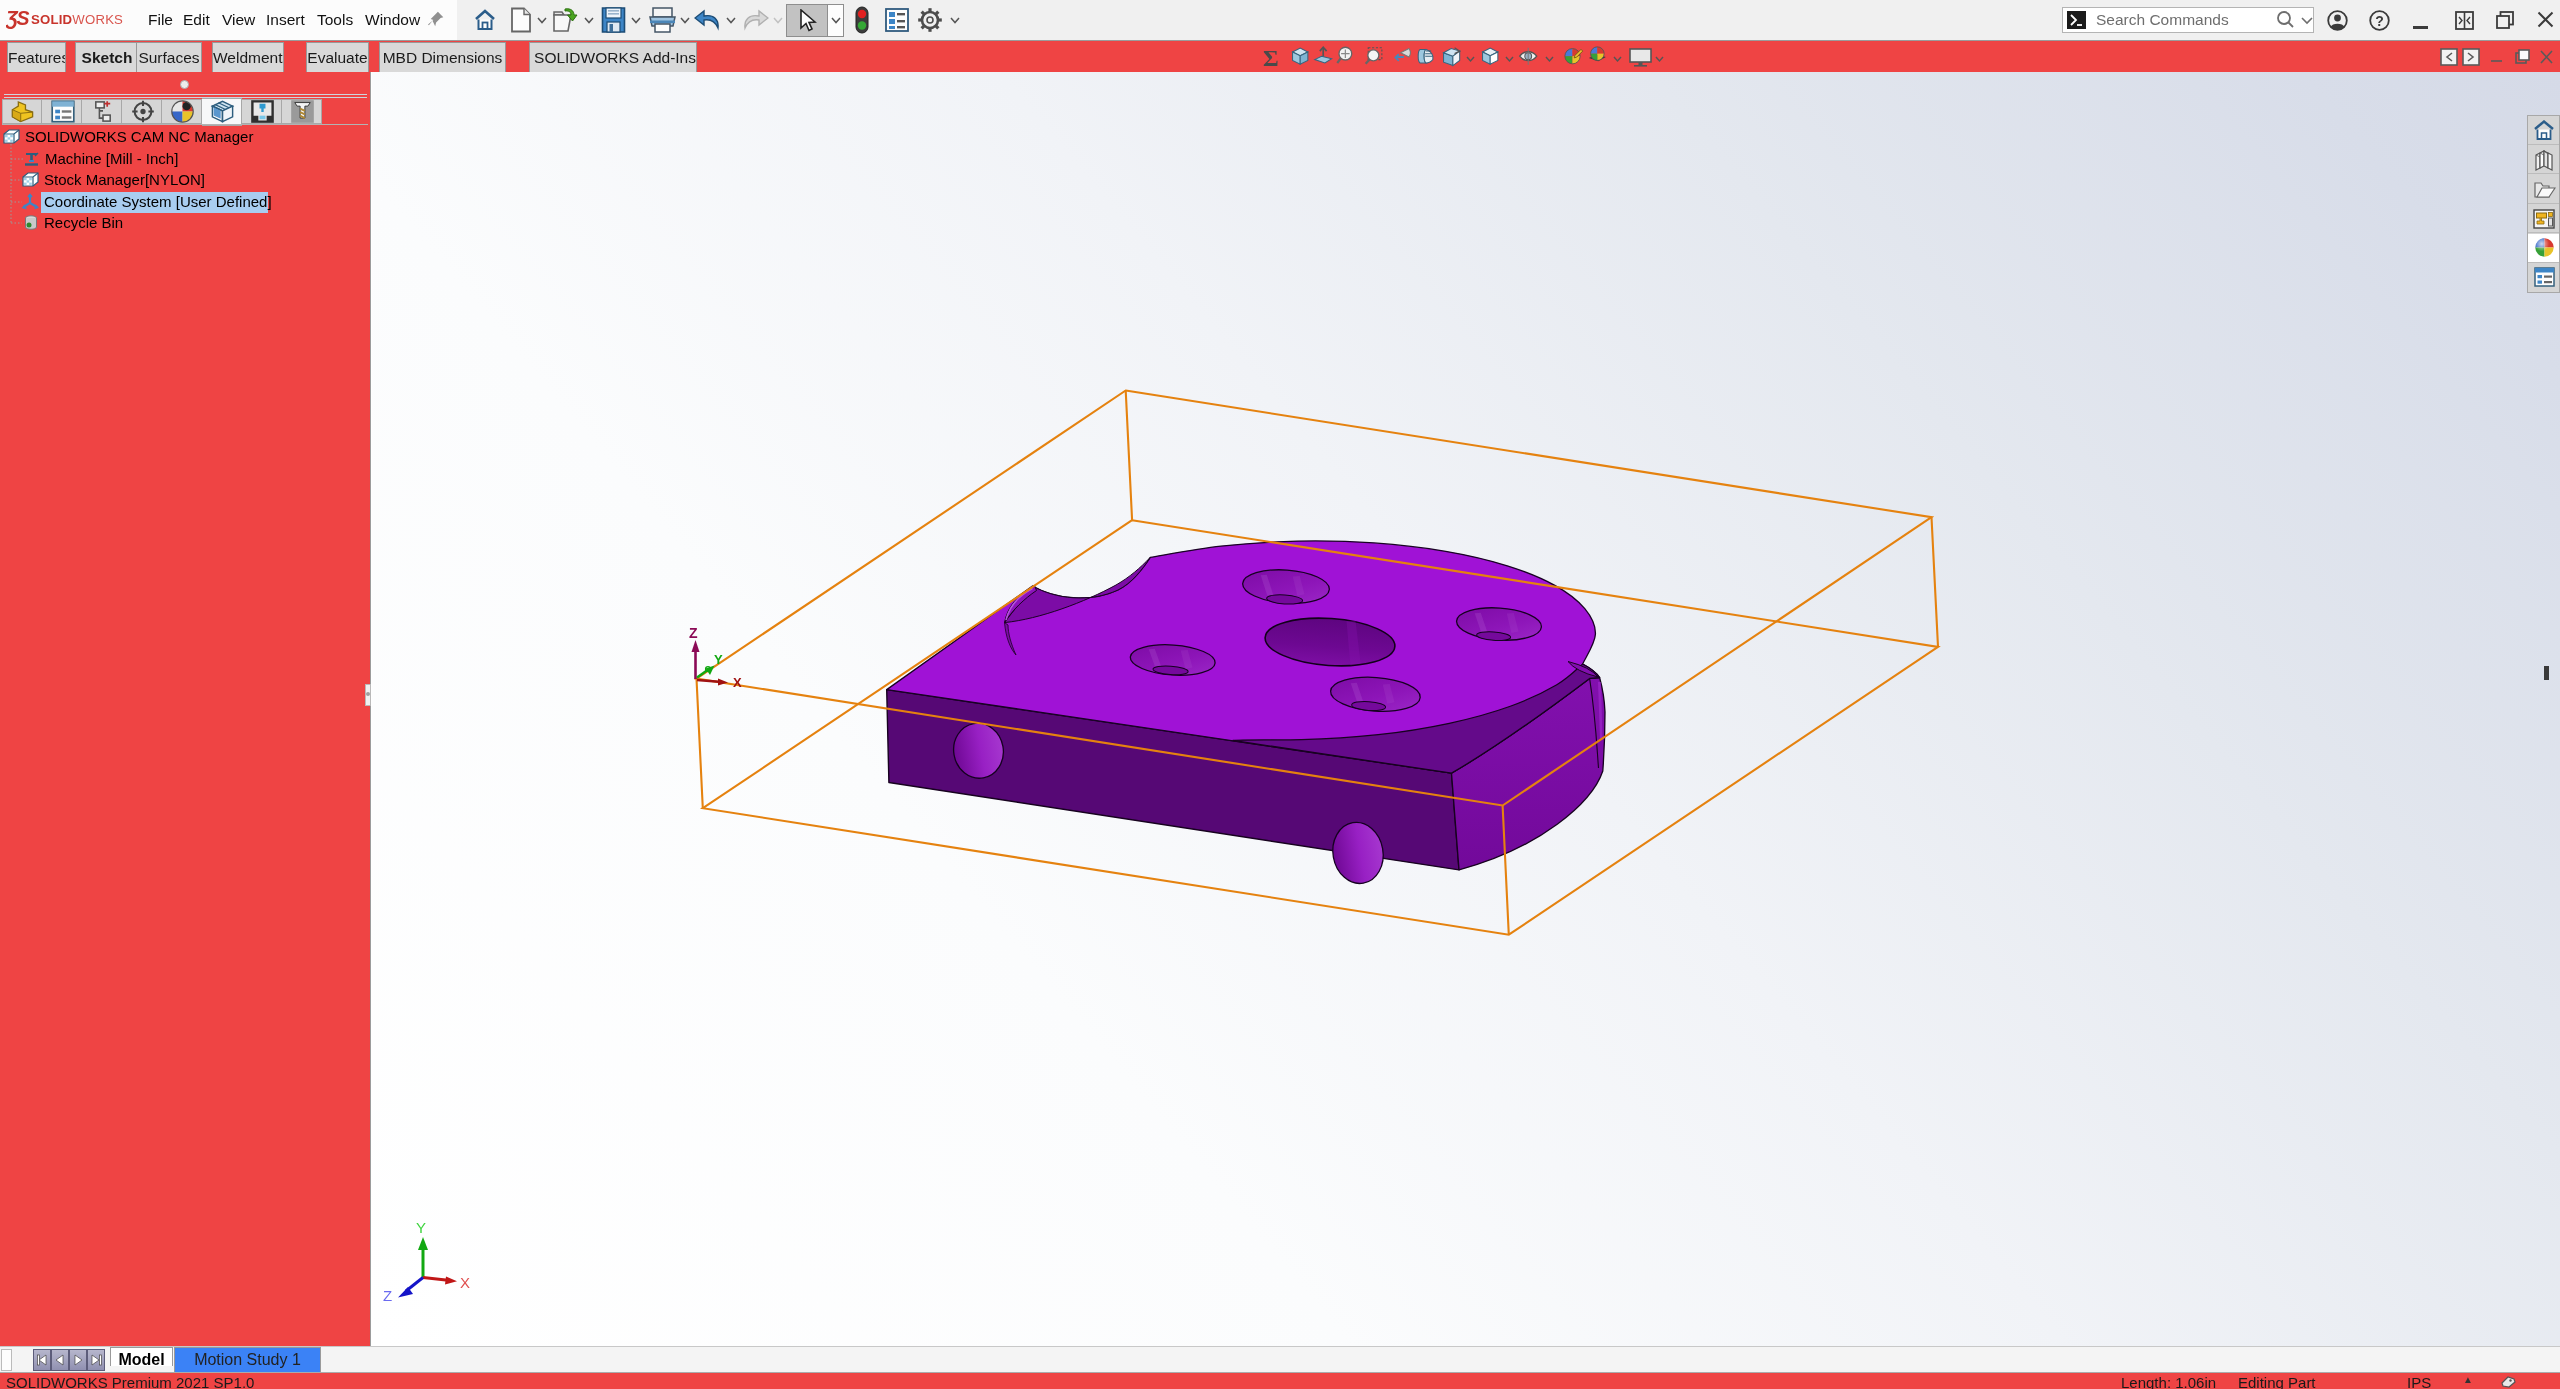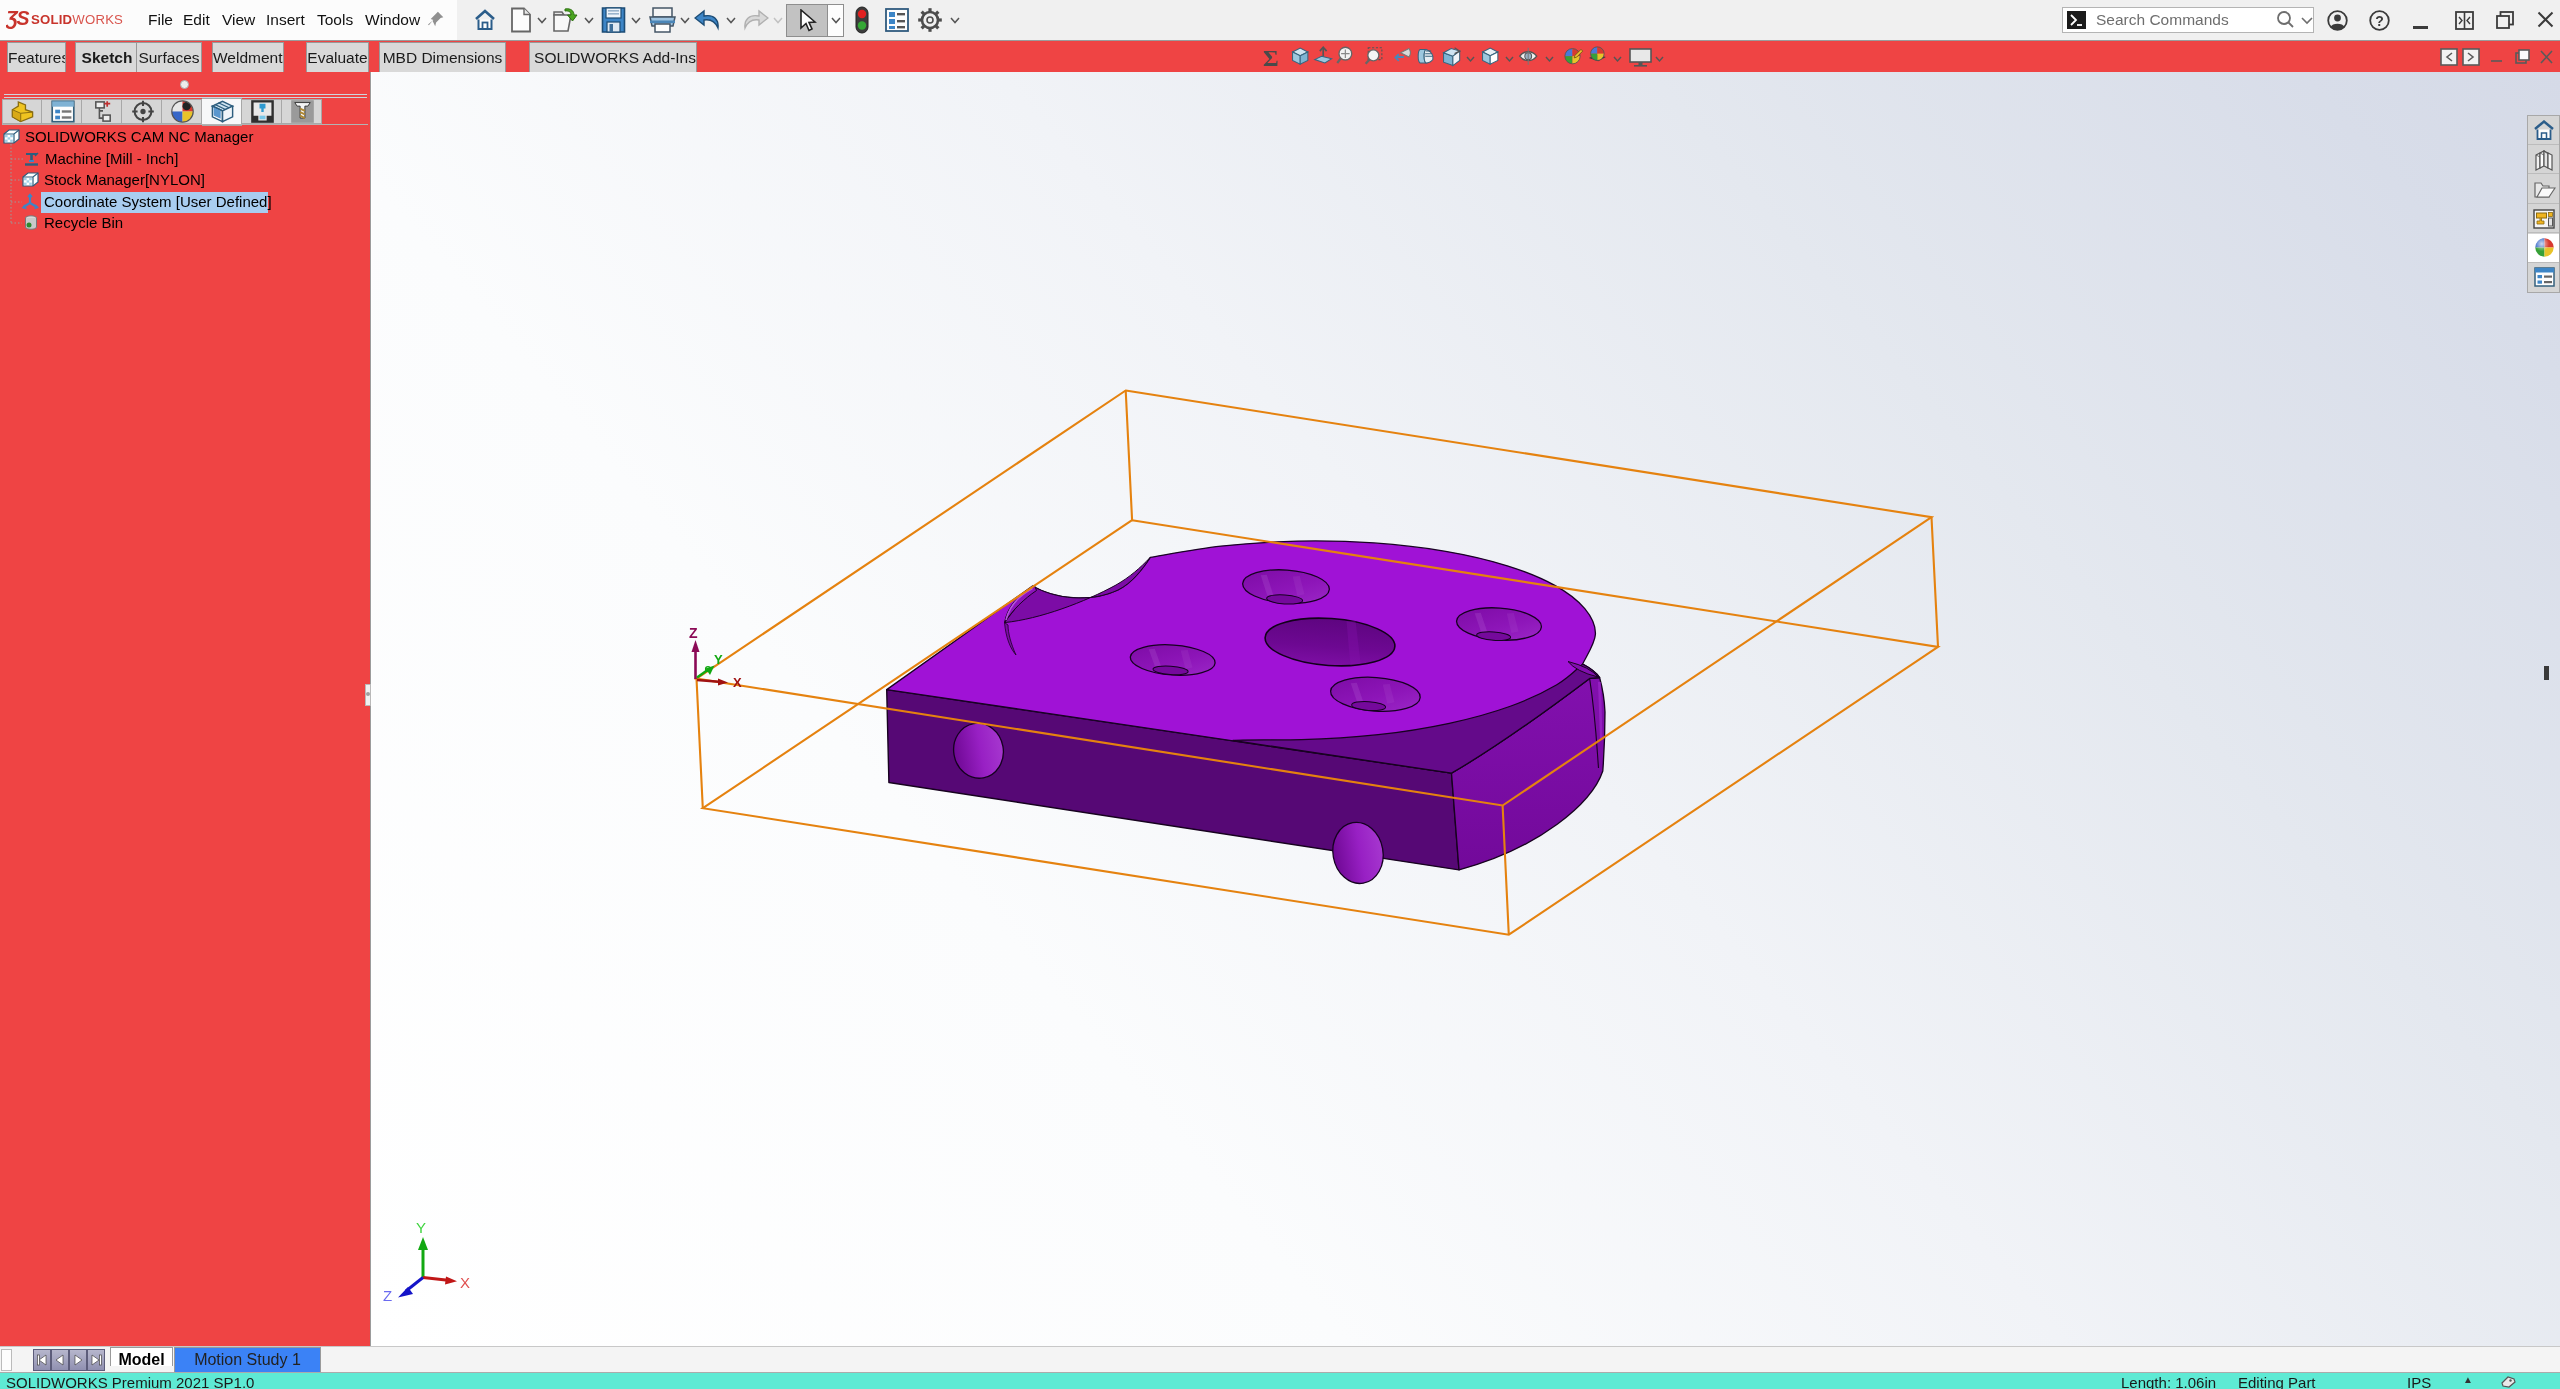--- a/index.html
+++ b/index.html
@@ -19,21 +19,21 @@
   #leftpanel{position:absolute;left:0;top:0;width:371px;height:1274px;background:#ef4444;border-right:1px solid #9b9b9b;}
   #viewport{position:absolute;left:372px;top:0;width:2188px;height:1274px;
      background:linear-gradient(50deg,#ffffff 0%,#fbfcfd 30%,#f1f3f7 52%,#e4e8ef 72%,#d8dde9 92%,#d5dae7 100%);}
   
   .ptab{position:absolute;top:27px;width:40px;height:25px;background:#d6d6d6;border:1px solid #a8a8a8;border-left:none;}
   
   #taskstrip{position:absolute;left:2527px;top:43px;width:33px;height:178px;background:#d5d5d5;border:1px solid #a8a8a8;}
   .tcell{position:absolute;left:0;width:31px;height:29px;border-bottom:1px solid #bcbcbc;}
   
   #bottombar{position:absolute;left:0;top:1346px;width:2560px;height:26px;background:#f4f4f4;border-top:1px solid #c8c8c8;}
-  #statusbar{position:absolute;left:0;top:1372px;width:2560px;height:17px;background:#5eead4;border-top:1px solid #ababab;font-size:15px;color:#1a1a1a;}
+  #statusbar{position:absolute;left:0;top:1372px;width:2560px;height:17px;background:#ef4444;border-top:1px solid #ababab;font-size:15px;color:#1a1a1a;}
 </style>
 </head>
 <body>
 
 <div id="titlebar">
   <div class="abs" style="left:0;top:0;width:457px;height:40px;background:#fcfcfc;"></div>
 
   <svg class="abs" style="left:6px;top:6px" width="120" height="26" viewBox="0 0 120 26">
     <text x="0" y="19" font-size="19.5" font-weight="bold" font-style="italic" fill="#c8342c" letter-spacing="-1.5">ƷS</text>
     <text x="25" y="17.5" font-size="13.2" font-weight="bold" fill="#c8342c" letter-spacing="0.2">SOLID<tspan font-weight="normal" fill="#d9554e">WORKS</tspan></text>

